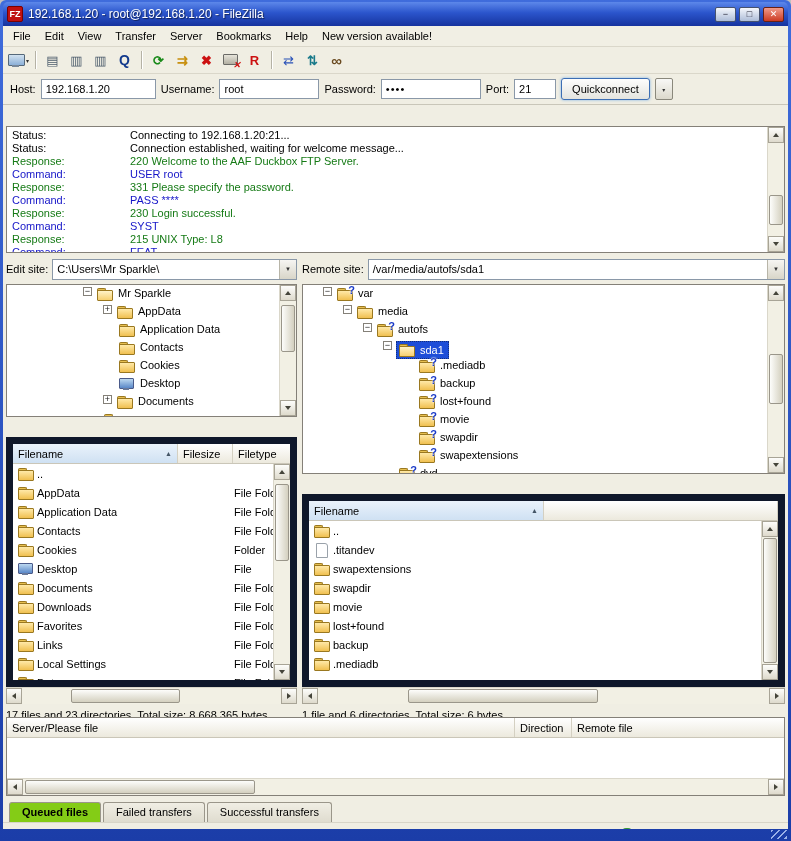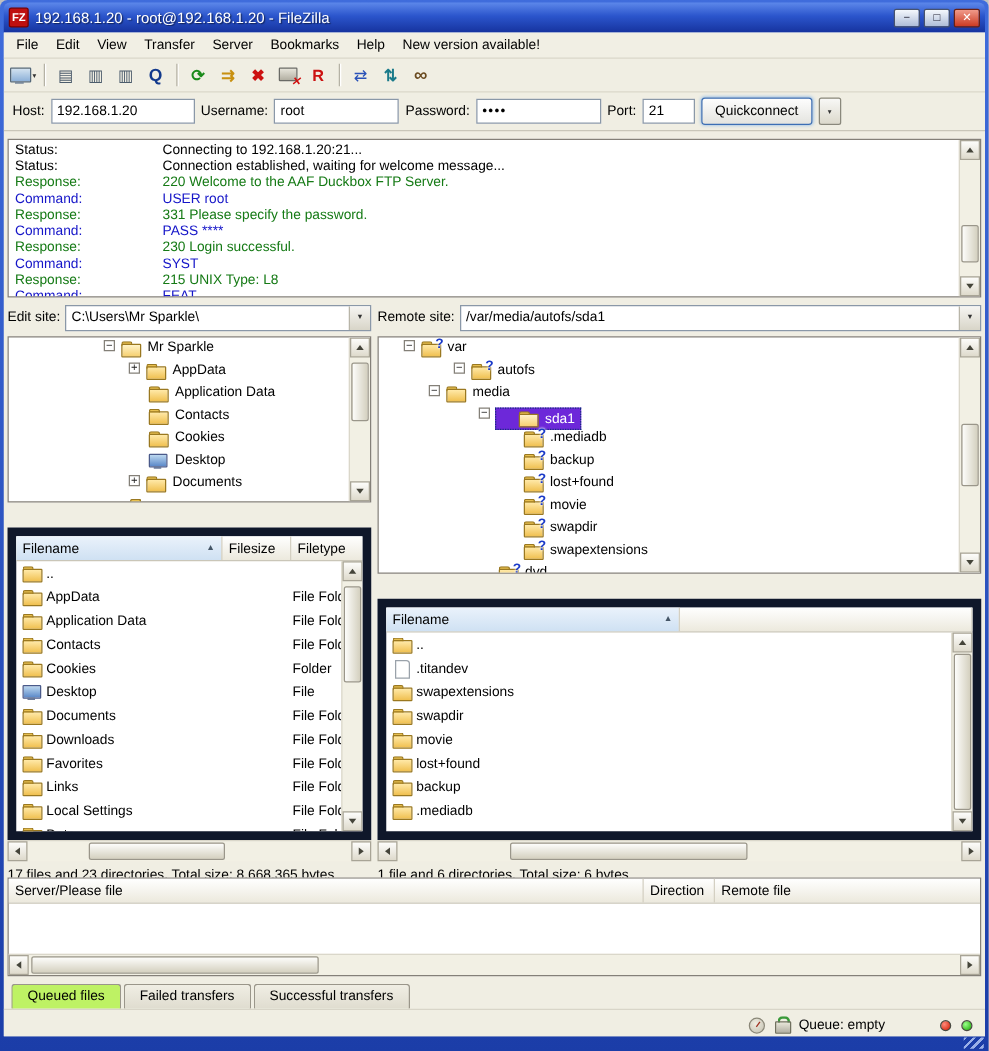--- a/index.html
+++ b/index.html
@@ -27,21 +27,21 @@
   .c-blue{color:#2a52b8}.c-green{color:#1a8a1a;font-weight:bold}.c-red{color:#cc1111;font-weight:bold}
   .c-navy{color:#12398c;font-weight:bold;font-size:14px}.c-brown{color:#6a4a20;font-weight:bold;font-size:15px}
   .c-gold{color:#c89010;font-weight:bold}.c-teal{color:#1a7a8a;font-weight:bold}.c-gray{color:#4c5c6c}
   .ddarrow{font-size:6px;color:#333;margin-left:2px}
   .quickbar{flex:none;height:31px;display:flex;align-items:center;gap:5px;padding:0 7px;border-bottom:1px solid #c9c6b9}
   .qlabel{white-space:nowrap}
   .qinput{height:20px;border:1px solid #8a98a8;background:#fff;padding:0 4px;font:11px "Liberation Sans",sans-serif}
   .w-host{width:115px}.w-user{width:100px}.w-pass{width:100px;letter-spacing:1px}.w-port{width:42px}
   .qbtn{height:22px;padding:0 10px;border:1px solid #3c6eb4;border-radius:3px;background:linear-gradient(#fdfdfd,#e4e4df);box-shadow:0 0 3px #7fb2e8;font:11px "Liberation Sans",sans-serif}
   .qdrop{width:18px;height:22px;border:1px solid #8a887c;border-radius:2px;background:linear-gradient(#f8f8f6,#dcd9cc);display:flex;align-items:center;justify-content:center;font-size:6px;color:#333}
-  .logbox{flex:none;height:127px;margin:6px 3px 0 3px;border:1px solid #848078;background:#fff;display:flex;overflow:hidden}
+  .logbox{flex:none;height:127px;margin:21px 3px 0 3px;border:1px solid #848078;background:#fff;display:flex;overflow:hidden}
   .logcontent{flex:1;overflow:hidden;padding:2px 5px;line-height:13px;white-space:nowrap}
   .lg-label{display:inline-block;width:118px}
   .lg.st{color:#000}.lg.cmd{color:#1515c8}.lg.resp{color:#157a15}
   .panes{flex:none;height:457px;display:flex;padding:0 3px;margin-top:4px}
   .pane{display:flex;flex-direction:column;min-width:0}
   .pane.local{width:291px;flex:none}
   .vsplit{width:5px;flex:none}
   .pane.remote{flex:1}
   .sitebar{flex:none;height:24px;display:flex;align-items:center;gap:4px}
   .combo{flex:1;height:21px;border:1px solid #8a98a8;background:#fff;display:flex;align-items:center;overflow:hidden}
@@ -61,21 +61,21 @@
   .icon{flex:none;width:17px;height:14px;position:relative;margin-right:3px}
   .icon.folder::before{content:"";position:absolute;left:1px;top:1px;width:7px;height:3px;background:#e8c050;border:1px solid #9a7820;border-bottom:none;border-radius:2px 2px 0 0}
   .icon.folder::after{content:"";position:absolute;left:1px;top:3px;width:14px;height:9px;background:linear-gradient(#ffe9a8,#f0c050);border:1px solid #9a7820;border-radius:1px}
   .icon.open::after{background:linear-gradient(#fff3c8,#f6d070)}
   .icon .q{position:absolute;right:-2px;top:-2px;z-index:2;font-size:11px;line-height:11px;font-weight:bold;color:#1a3ac8;font-style:normal;text-shadow:0 0 2px #fff,0 0 2px #fff}
   .icon .q::after{content:"?"}
   .icon.file::after{content:"";position:absolute;left:3px;top:0;width:10px;height:13px;background:#fff;border:1px solid #9aa2aa;border-radius:0 3px 0 0}
   .icon.desktop::before{content:"";position:absolute;left:1px;top:1px;width:13px;height:9px;border:1px solid #4a5a8a;background:linear-gradient(#bcd8f0,#5a88c8);border-radius:1px}
   .icon.desktop::after{content:"";position:absolute;left:5px;top:11px;width:6px;height:2px;background:#6a7a9a}
   .tlabel{padding:0 2px}
-  .selwrap{display:flex;align-items:center;background:#6d28d9;padding:0 2px 0 17px;border:1px dotted #14307a}
+  .selwrap{display:flex;align-items:center;background:#1d4ed8;padding:0 2px 0 1px;border:1px dotted #14307a}
   .selwrap .tlabel{color:#fff}
   .filesbox{border:7px solid #0f172a;background:#fff;display:flex;flex-direction:column;overflow:hidden;margin-top:20px}
   .local .filesbox{flex:none;height:250px}
   .remote .filesbox{flex:none;height:193px}
   .fhead{flex:none;height:20px;display:flex;background:linear-gradient(#ffffff,#ece9dd);border-bottom:1px solid #cac6b8}
   .hcell{display:flex;align-items:center;padding:0 5px;border-right:1px solid #d4d0c2;overflow:hidden;white-space:nowrap}
   .hcell.sorted{background:linear-gradient(#eaf2fb,#cfe1f3)}
   .sort-arrow{margin-left:auto;font-size:7px;color:#456}
   .hfill{flex:1}
   .fbody{flex:1;display:flex;min-height:0}
@@ -98,21 +98,21 @@
   .tri.up{border-left:3px solid transparent;border-right:3px solid transparent;border-bottom:4px solid #44443a}
   .tri.down{border-left:3px solid transparent;border-right:3px solid transparent;border-top:4px solid #44443a}
   .tri.left{border-top:3px solid transparent;border-bottom:3px solid transparent;border-right:4px solid #44443a}
   .tri.right{border-top:3px solid transparent;border-bottom:3px solid transparent;border-left:4px solid #44443a}
   .pane-status{flex:none;height:22px;padding-top:5px;white-space:nowrap;overflow:hidden}
   .queuebox{flex:none;height:79px;margin:3px 3px 0 3px;border:1px solid #848078;background:#fff;display:flex;flex-direction:column}
   .qc1{width:508px}.qc2{width:57px}.qc3{flex:1;border-right:none}
   .qbody{flex:1}
   .tabs{flex:none;height:26px;display:flex;align-items:flex-end;padding:2px 6px 0;gap:2px}
   .tab{padding:3px 12px 4px;border:1px solid #9a968a;border-bottom:none;border-radius:3px 3px 0 0;background:linear-gradient(#f0eee4,#dfdccf)}
-  .tab.active{background:#bef264;font-weight:normal}
+  .tab.active{background:#84cc16;font-weight:bold}
   .statusbar{flex:none;height:25px;display:flex;align-items:center;gap:8px;padding:0 10px;border-top:1px solid #d8d5c8;background:#f0eee3}
   .sb-spacer{flex:1}
   .ico-lock{width:11px;height:14px;position:relative}
   .ico-lock::before{content:"";position:absolute;left:2px;top:0;width:6px;height:7px;border:2px solid #3a9a3a;border-bottom:none;border-radius:4px 4px 0 0}
   .ico-lock::after{content:"";position:absolute;left:0;bottom:0;width:11px;height:8px;background:linear-gradient(#e8e6da,#b2afa2);border:1px solid #70705f;border-radius:1px}
   .ico-gauge{width:13px;height:13px;position:relative;border-radius:50%;border:1px solid #8a8778;background:radial-gradient(circle at 40% 35%,#efede2,#c2bfae)}
   .ico-gauge::after{content:"";position:absolute;left:6px;top:2px;width:1px;height:5px;background:#a03020;transform:rotate(35deg)}
   .led{width:9px;height:9px;border-radius:50%;border:1px solid #4a4a42}
   .led.red{background:radial-gradient(circle at 35% 35%,#ff8a7a,#d01800)}
   .led.green{background:radial-gradient(circle at 35% 35%,#9aff8a,#18a800)}
@@ -431,32 +431,32 @@
           <div class="treecontent">
             <div class="trow">
                 <span class="tsp" style="width:20px"></span>
                 <span class="exp minus"></span>
                 <span class="icon folder">
                   <i class="q"></i>
                 </span>
                 <span class="tlabel">var</span>
               </div>
             <div class="trow">
-                <span class="tsp" style="width:60px"></span>
-                <span class="exp minus"></span>
-                <span class="icon folder">
-                  <i class="q"></i>
-                </span>
-                <span class="tlabel">autofs</span>
-              </div>
-            <div class="trow">
                 <span class="tsp" style="width:40px"></span>
                 <span class="exp minus"></span>
                 <span class="icon folder"></span>
                 <span class="tlabel">media</span>
+              </div>
+            <div class="trow">
+                <span class="tsp" style="width:60px"></span>
+                <span class="exp minus"></span>
+                <span class="icon folder">
+                  <i class="q"></i>
+                </span>
+                <span class="tlabel">autofs</span>
               </div>
             <div class="trow">
                 <span class="tsp" style="width:80px"></span>
                 <span class="exp minus"></span>
                 <span class="selwrap">
                   <span class="icon folder open"></span>
                   <span class="tlabel">sda1</span>
                 </span>
               </div>
             <div class="trow">

